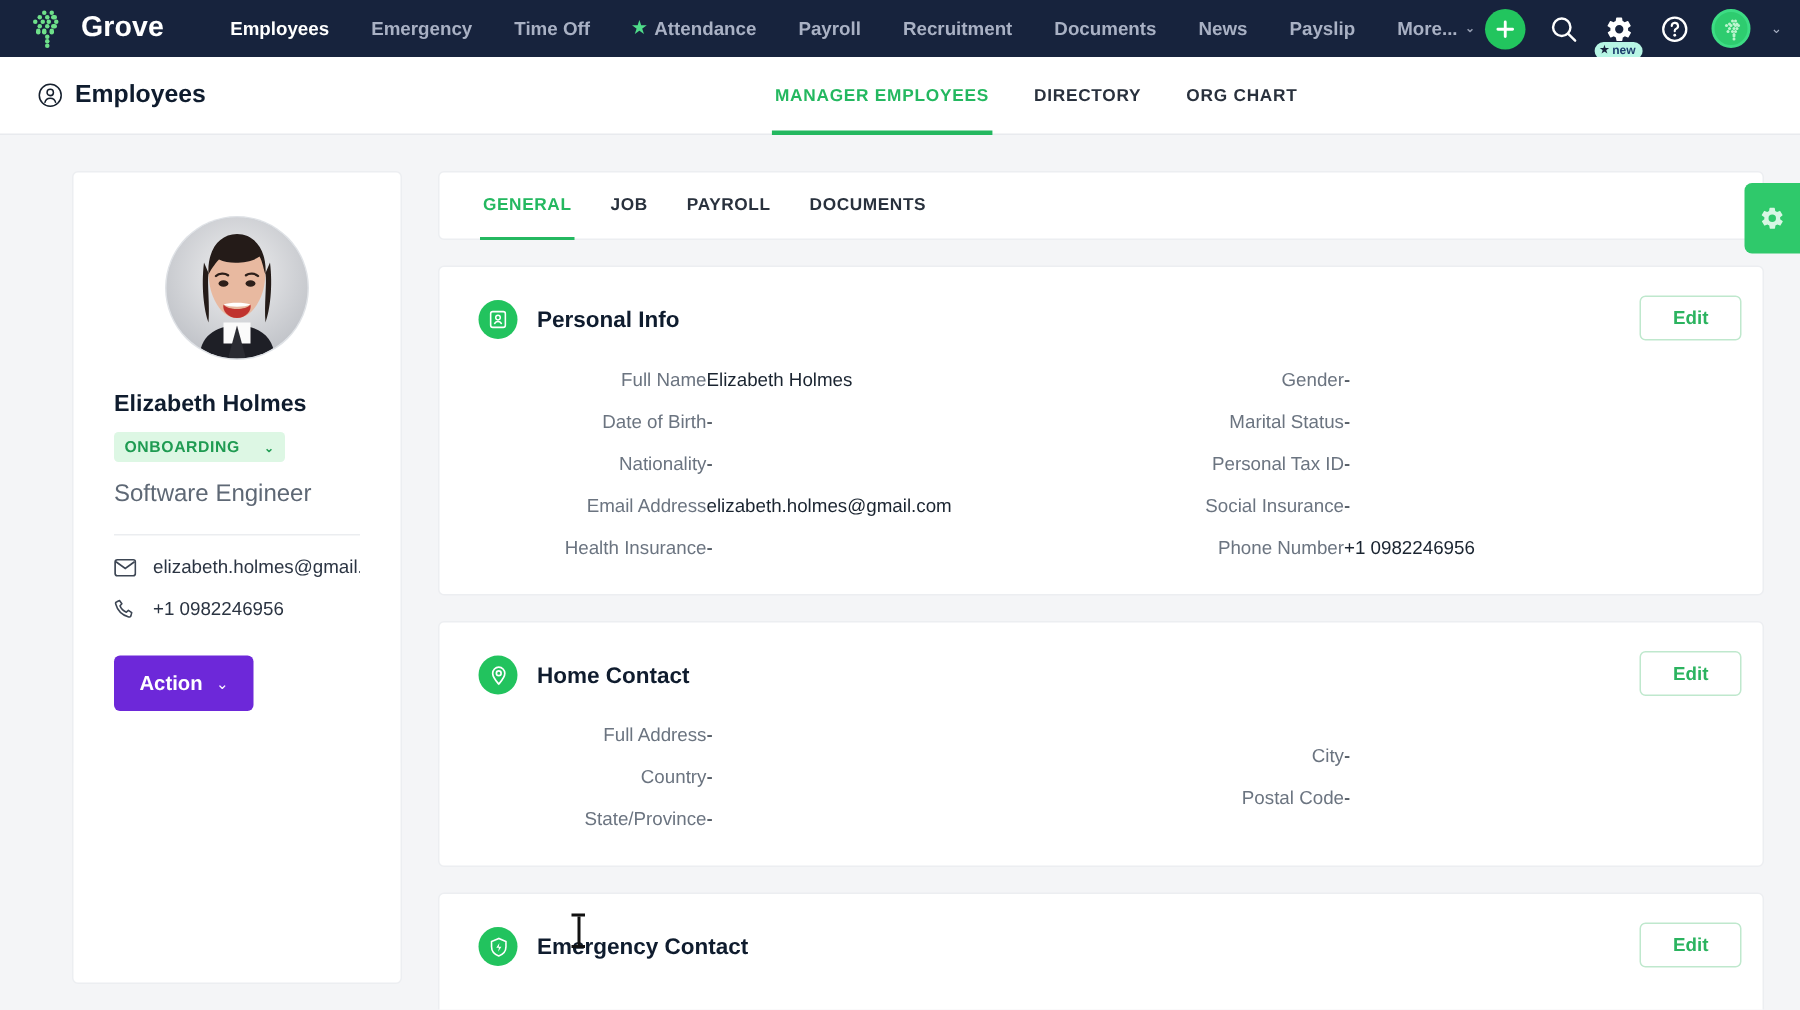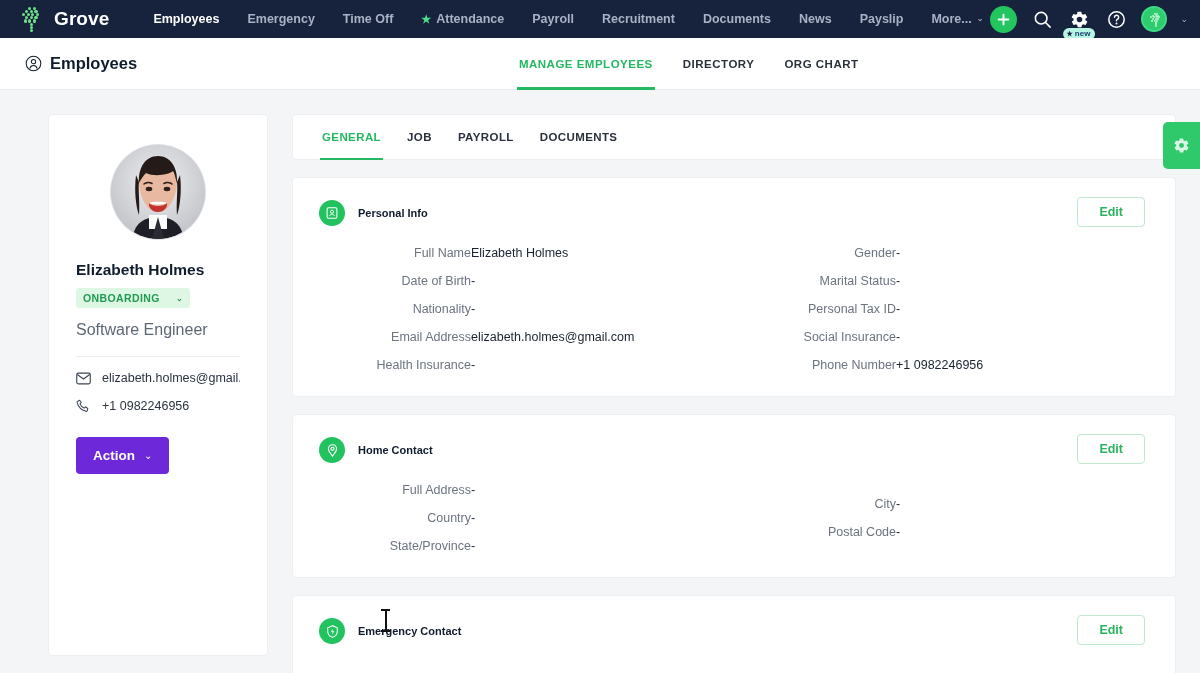--- a/index.html
+++ b/index.html
@@ -165,23 +165,23 @@
 
   .panel {
     background: #fff; border-radius: 4px; border: 1px solid #eceef1;
     padding: 22px 26px 24px 26px; margin-bottom: 17px; position: relative;
   }
   .panel-head { display: flex; align-items: center; gap: 13px; margin-bottom: 20px; }
   .panel-icon {
     width: 26px; height: 26px; border-radius: 50%; background: #22c35e;
     display: flex; align-items: center; justify-content: center; flex: none;
   }
-  .panel-title { font-size: 11px; font-weight: 700; color: #0f1c2e; }
+  .panel-title { font-size: 15px; font-weight: 700; color: #0f1c2e; }
   .edit-btn {
-    position: absolute; right: 30px; top: 19px;
+    position: absolute; right: 14px; top: 19px;
     background: #fff; border: 1px solid #bfe8cd; color: #2bb35f;
     font-size: 12.5px; font-weight: 600; border-radius: 4px;
     padding: 7px 21px; cursor: pointer;
   }
   .fields { display: flex; text-align: right; }
   .fcol { flex: 1; min-width: 0; }
   .fcol.left { padding-right: 20px; }
   .frow { display: flex; margin-bottom: 14px; }
   .frow:last-child { margin-bottom: 0; }
   .flabel { width: 152px; flex: none; font-size: 12.5px; color: #6b7480; }
@@ -330,21 +330,21 @@
 <div class="subheader">
   <div class="page-title-wrap">
     <svg width="17" height="17" viewBox="0 0 20 20">
       <circle cx="10" cy="10" r="8.6" fill="none" stroke="#16202e" stroke-width="1.2"></circle>
       <circle cx="10" cy="7.8" r="2.5" fill="none" stroke="#16202e" stroke-width="1.2"></circle>
       <path d="M5.7 16c.5-2.3 2.2-3.6 4.3-3.6s3.8 1.3 4.3 3.6" fill="none" stroke="#16202e" stroke-width="1.2"></path>
     </svg>
     <span class="page-title">Employees</span>
   </div>
   <div class="subnav" id="subnav">
-      <div class="subnav-item active">MANAGE EMPLOYEES</div>
+      <div class="subnav-item active">MANAGER EMPLOYEES</div>
       <div class="subnav-item">DIRECTORY</div>
       <div class="subnav-item">ORG CHART</div>
     </div>
 </div>
 
 <div class="content">
 
   <div class="profile-card">
     <div class="avatar-big">
       <svg width="94" height="94" viewBox="0 0 94 94">

